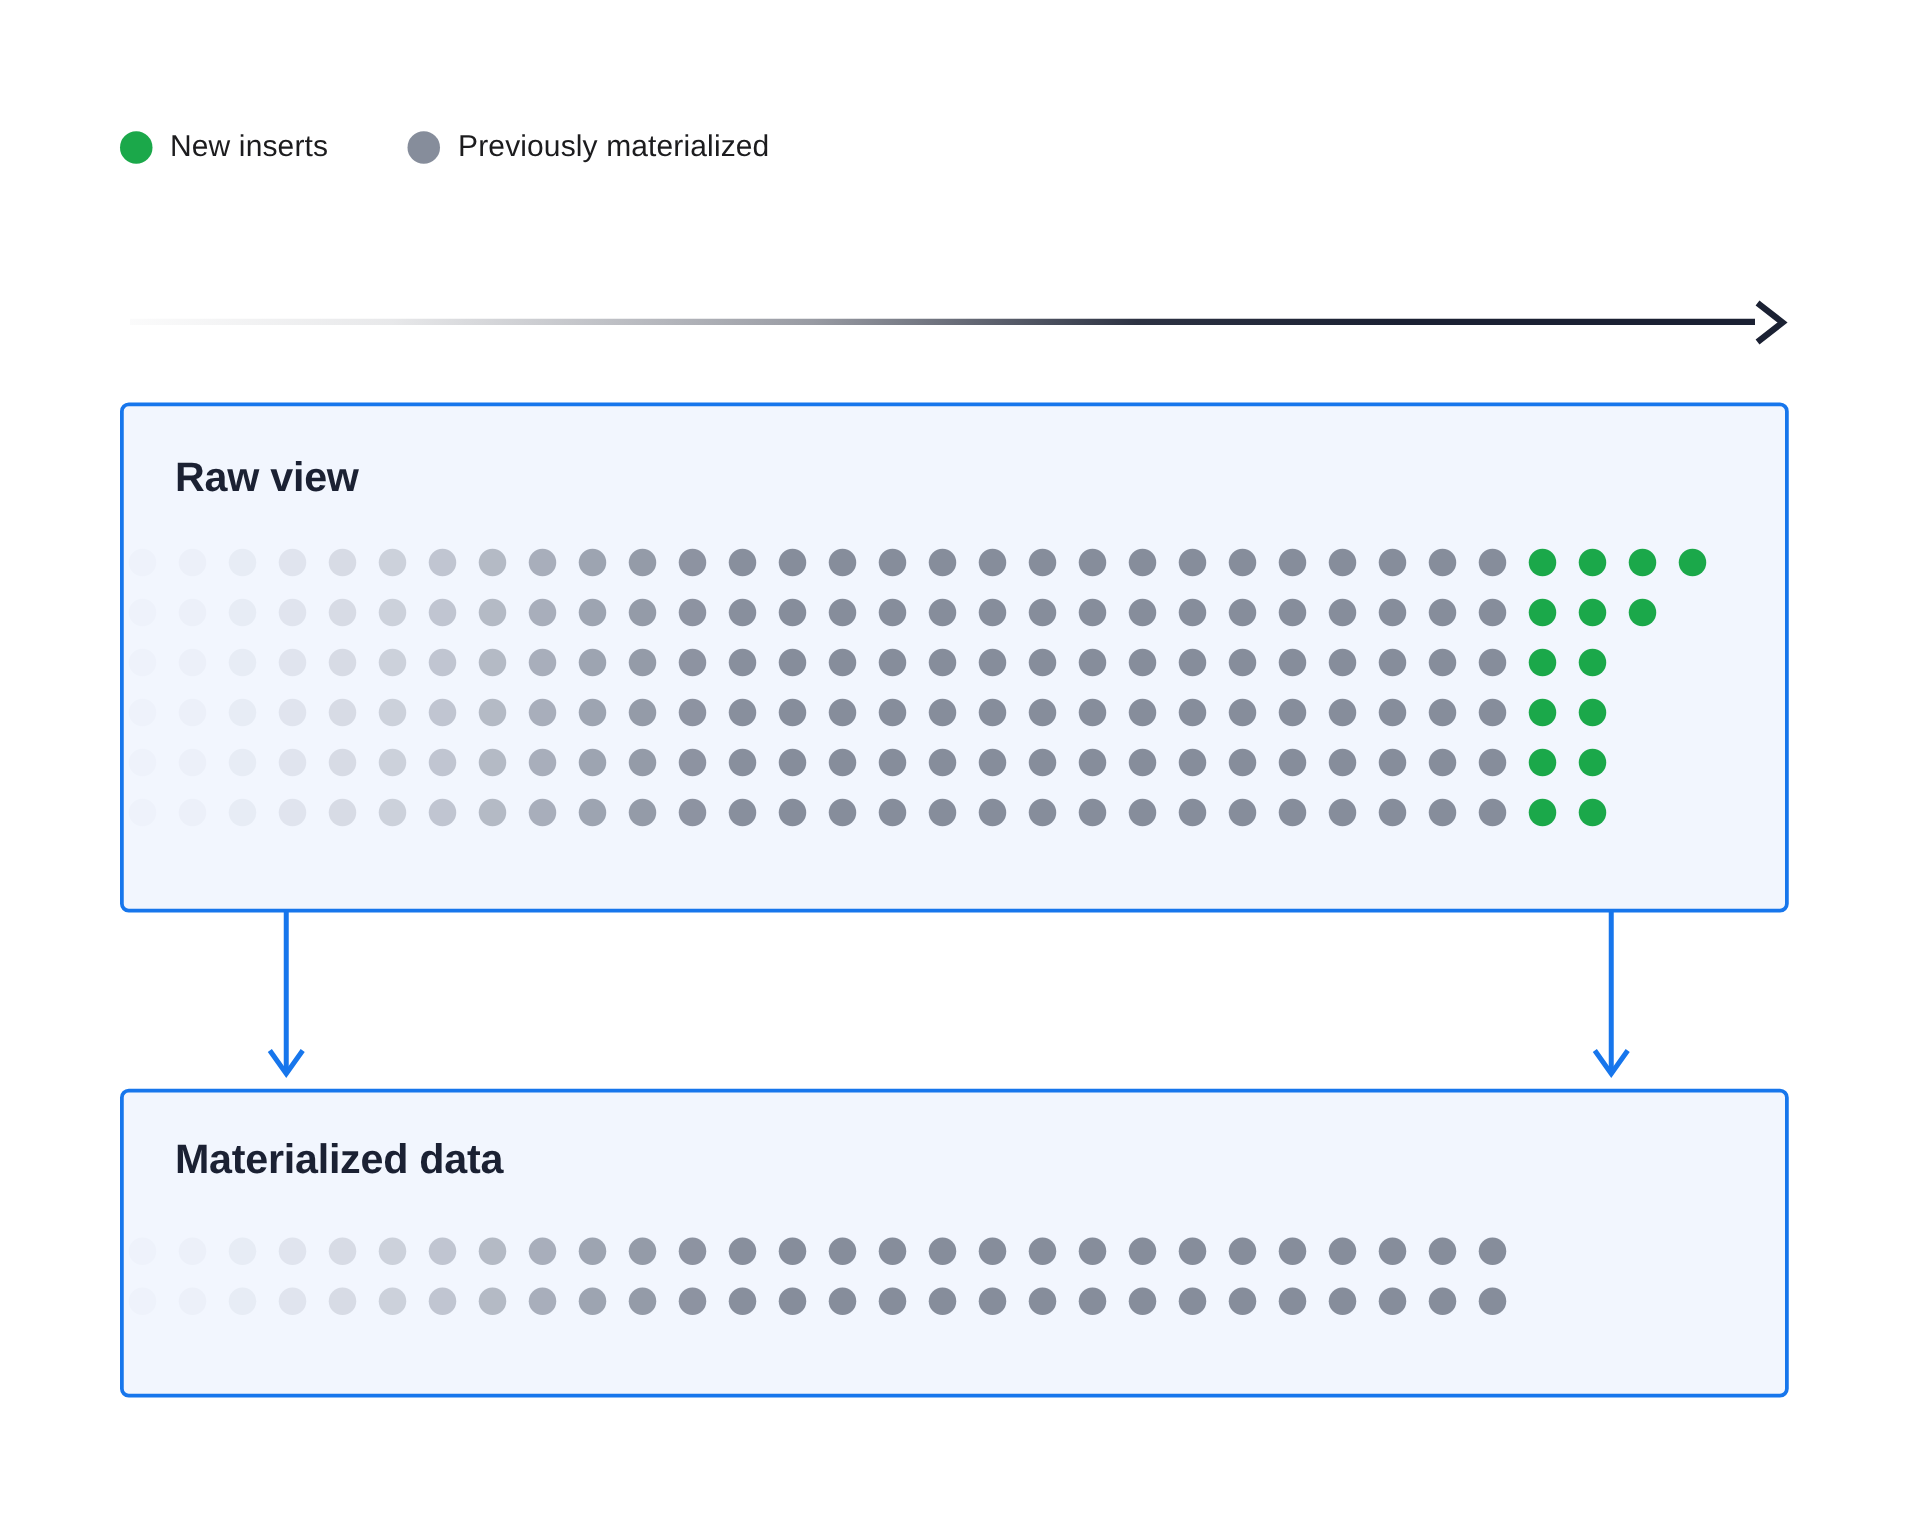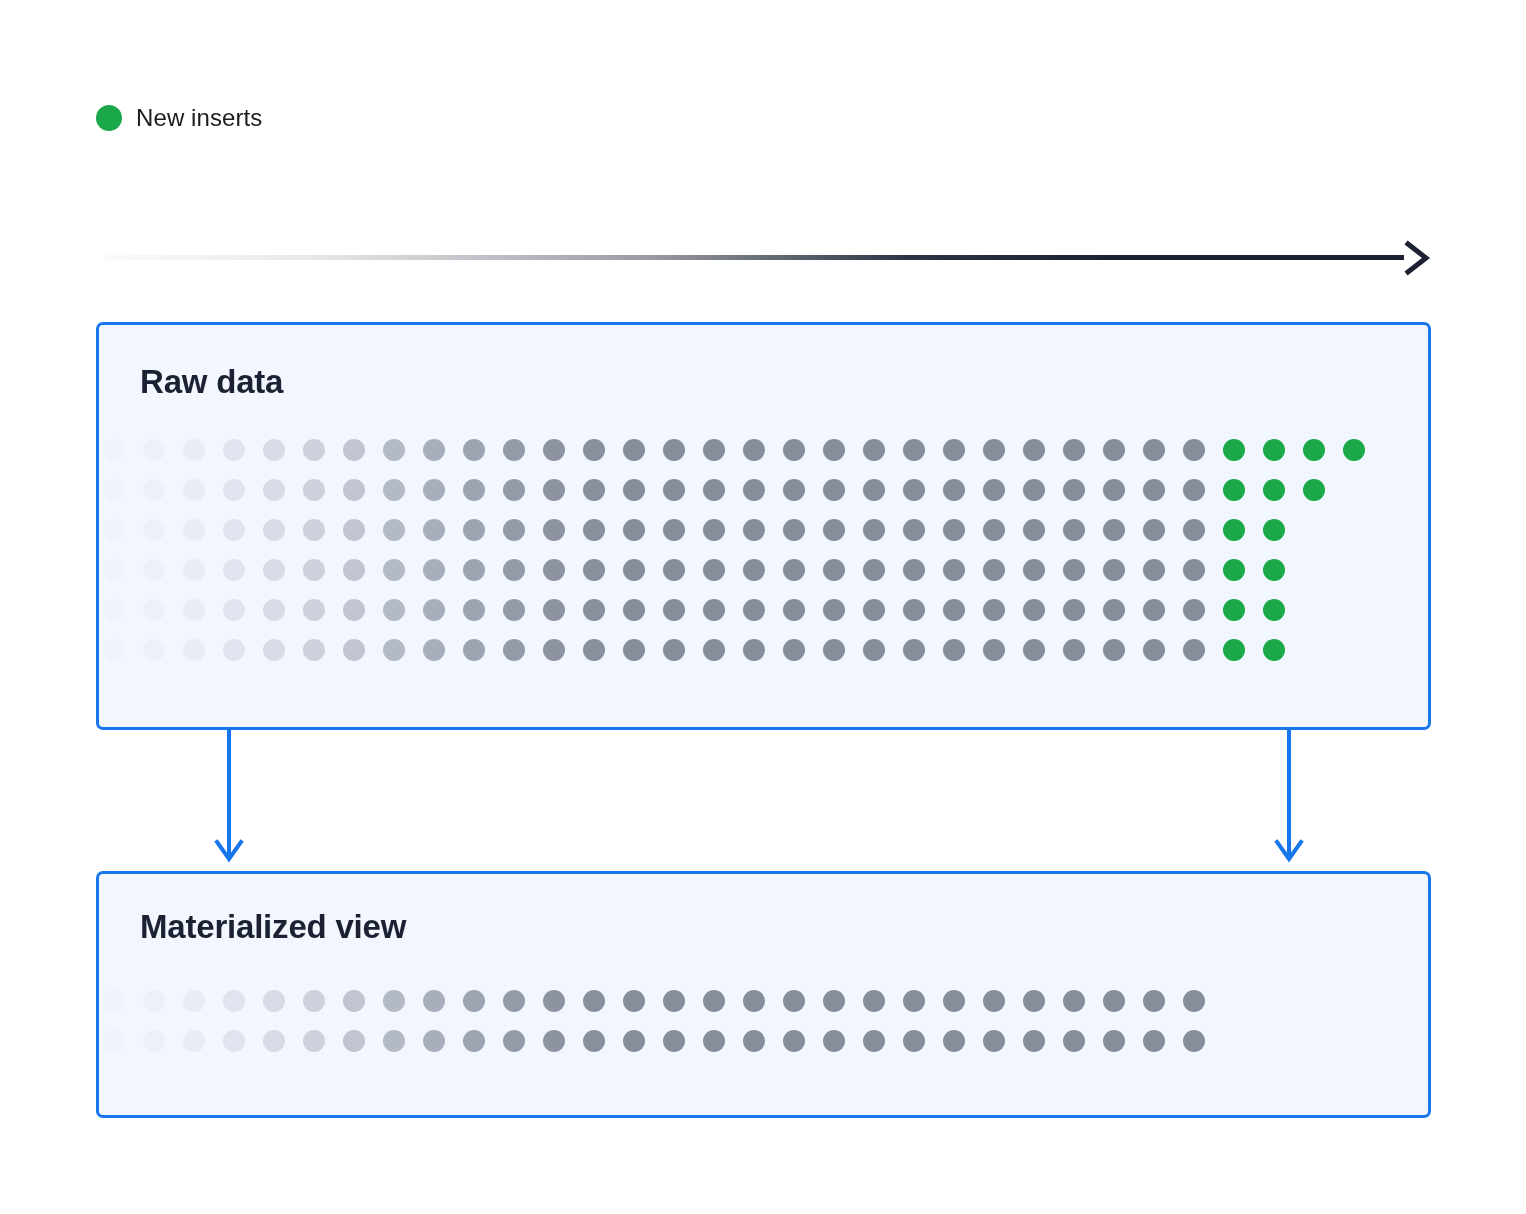--- a/index.html
+++ b/index.html
@@ -129,31 +129,35 @@
   #connector-right { left: 1269px; top: 728px; }
 </style>
 </head>
 <body>
 
 <div id="legend">
   <div class="legend-item">
     <span class="legend-swatch" style="background:#1ba84a"></span>
     <span class="legend-label">New inserts</span>
   </div>
+  <div class="legend-item">
+    <span class="legend-swatch" style="background:#868d9b"></span>
+    <span class="legend-label">Previously materialized</span>
+  </div>
 </div>
 
 <div id="time-axis">
   <div id="time-line"></div>
   <svg id="time-arrowhead" viewBox="0 0 40 36">
     <path d="M12 4 L30 18 L12 32" fill="none" stroke="#1b2133" stroke-width="5" stroke-linecap="square" stroke-linejoin="miter"></path>
   </svg>
 </div>
 
 <div class="panel" id="raw-panel">
-  <div class="panel-title" id="raw-title">Raw data</div>
+  <div class="panel-title" id="raw-title">Raw view</div>
   <div class="dot-grid" id="raw-grid">
       <span class="dot" style="left: 0px; top: 0px; width: 22px; height: 22px; background: rgb(238, 242, 251);"></span>
       <span class="dot" style="left: 40px; top: 0px; width: 22px; height: 22px; background: rgb(236, 240, 249);"></span>
       <span class="dot" style="left: 80px; top: 0px; width: 22px; height: 22px; background: rgb(231, 236, 245);"></span>
       <span class="dot" style="left: 120px; top: 0px; width: 22px; height: 22px; background: rgb(224, 228, 238);"></span>
       <span class="dot" style="left: 160px; top: 0px; width: 22px; height: 22px; background: rgb(215, 219, 229);"></span>
       <span class="dot" style="left: 200px; top: 0px; width: 22px; height: 22px; background: rgb(204, 209, 219);"></span>
       <span class="dot" style="left: 240px; top: 0px; width: 22px; height: 22px; background: rgb(192, 197, 209);"></span>
       <span class="dot" style="left: 280px; top: 0px; width: 22px; height: 22px; background: rgb(180, 186, 197);"></span>
       <span class="dot" style="left: 320px; top: 0px; width: 22px; height: 22px; background: rgb(168, 174, 187);"></span>
@@ -337,21 +341,21 @@
 <svg class="connector" id="connector-left" viewBox="0 0 40 140">
   <path d="M20 0 L20 128" fill="none" stroke="#1776ec" stroke-width="4"></path>
   <path d="M8 114 L20 131 L32 114" fill="none" stroke="#1776ec" stroke-width="4" stroke-linecap="square"></path>
 </svg>
 <svg class="connector" id="connector-right" viewBox="0 0 40 140">
   <path d="M20 0 L20 128" fill="none" stroke="#1776ec" stroke-width="4"></path>
   <path d="M8 114 L20 131 L32 114" fill="none" stroke="#1776ec" stroke-width="4" stroke-linecap="square"></path>
 </svg>
 
 <div class="panel" id="mv-panel">
-  <div class="panel-title" id="mv-title">Materialized view</div>
+  <div class="panel-title" id="mv-title">Materialized data</div>
   <div class="dot-grid" id="mv-grid">
       <span class="dot" style="left: 0px; top: 0px; width: 22px; height: 22px; background: rgb(238, 242, 251);"></span>
       <span class="dot" style="left: 40px; top: 0px; width: 22px; height: 22px; background: rgb(236, 240, 249);"></span>
       <span class="dot" style="left: 80px; top: 0px; width: 22px; height: 22px; background: rgb(231, 236, 245);"></span>
       <span class="dot" style="left: 120px; top: 0px; width: 22px; height: 22px; background: rgb(224, 228, 238);"></span>
       <span class="dot" style="left: 160px; top: 0px; width: 22px; height: 22px; background: rgb(215, 219, 229);"></span>
       <span class="dot" style="left: 200px; top: 0px; width: 22px; height: 22px; background: rgb(204, 209, 219);"></span>
       <span class="dot" style="left: 240px; top: 0px; width: 22px; height: 22px; background: rgb(192, 197, 209);"></span>
       <span class="dot" style="left: 280px; top: 0px; width: 22px; height: 22px; background: rgb(180, 186, 197);"></span>
       <span class="dot" style="left: 320px; top: 0px; width: 22px; height: 22px; background: rgb(168, 174, 187);"></span>

